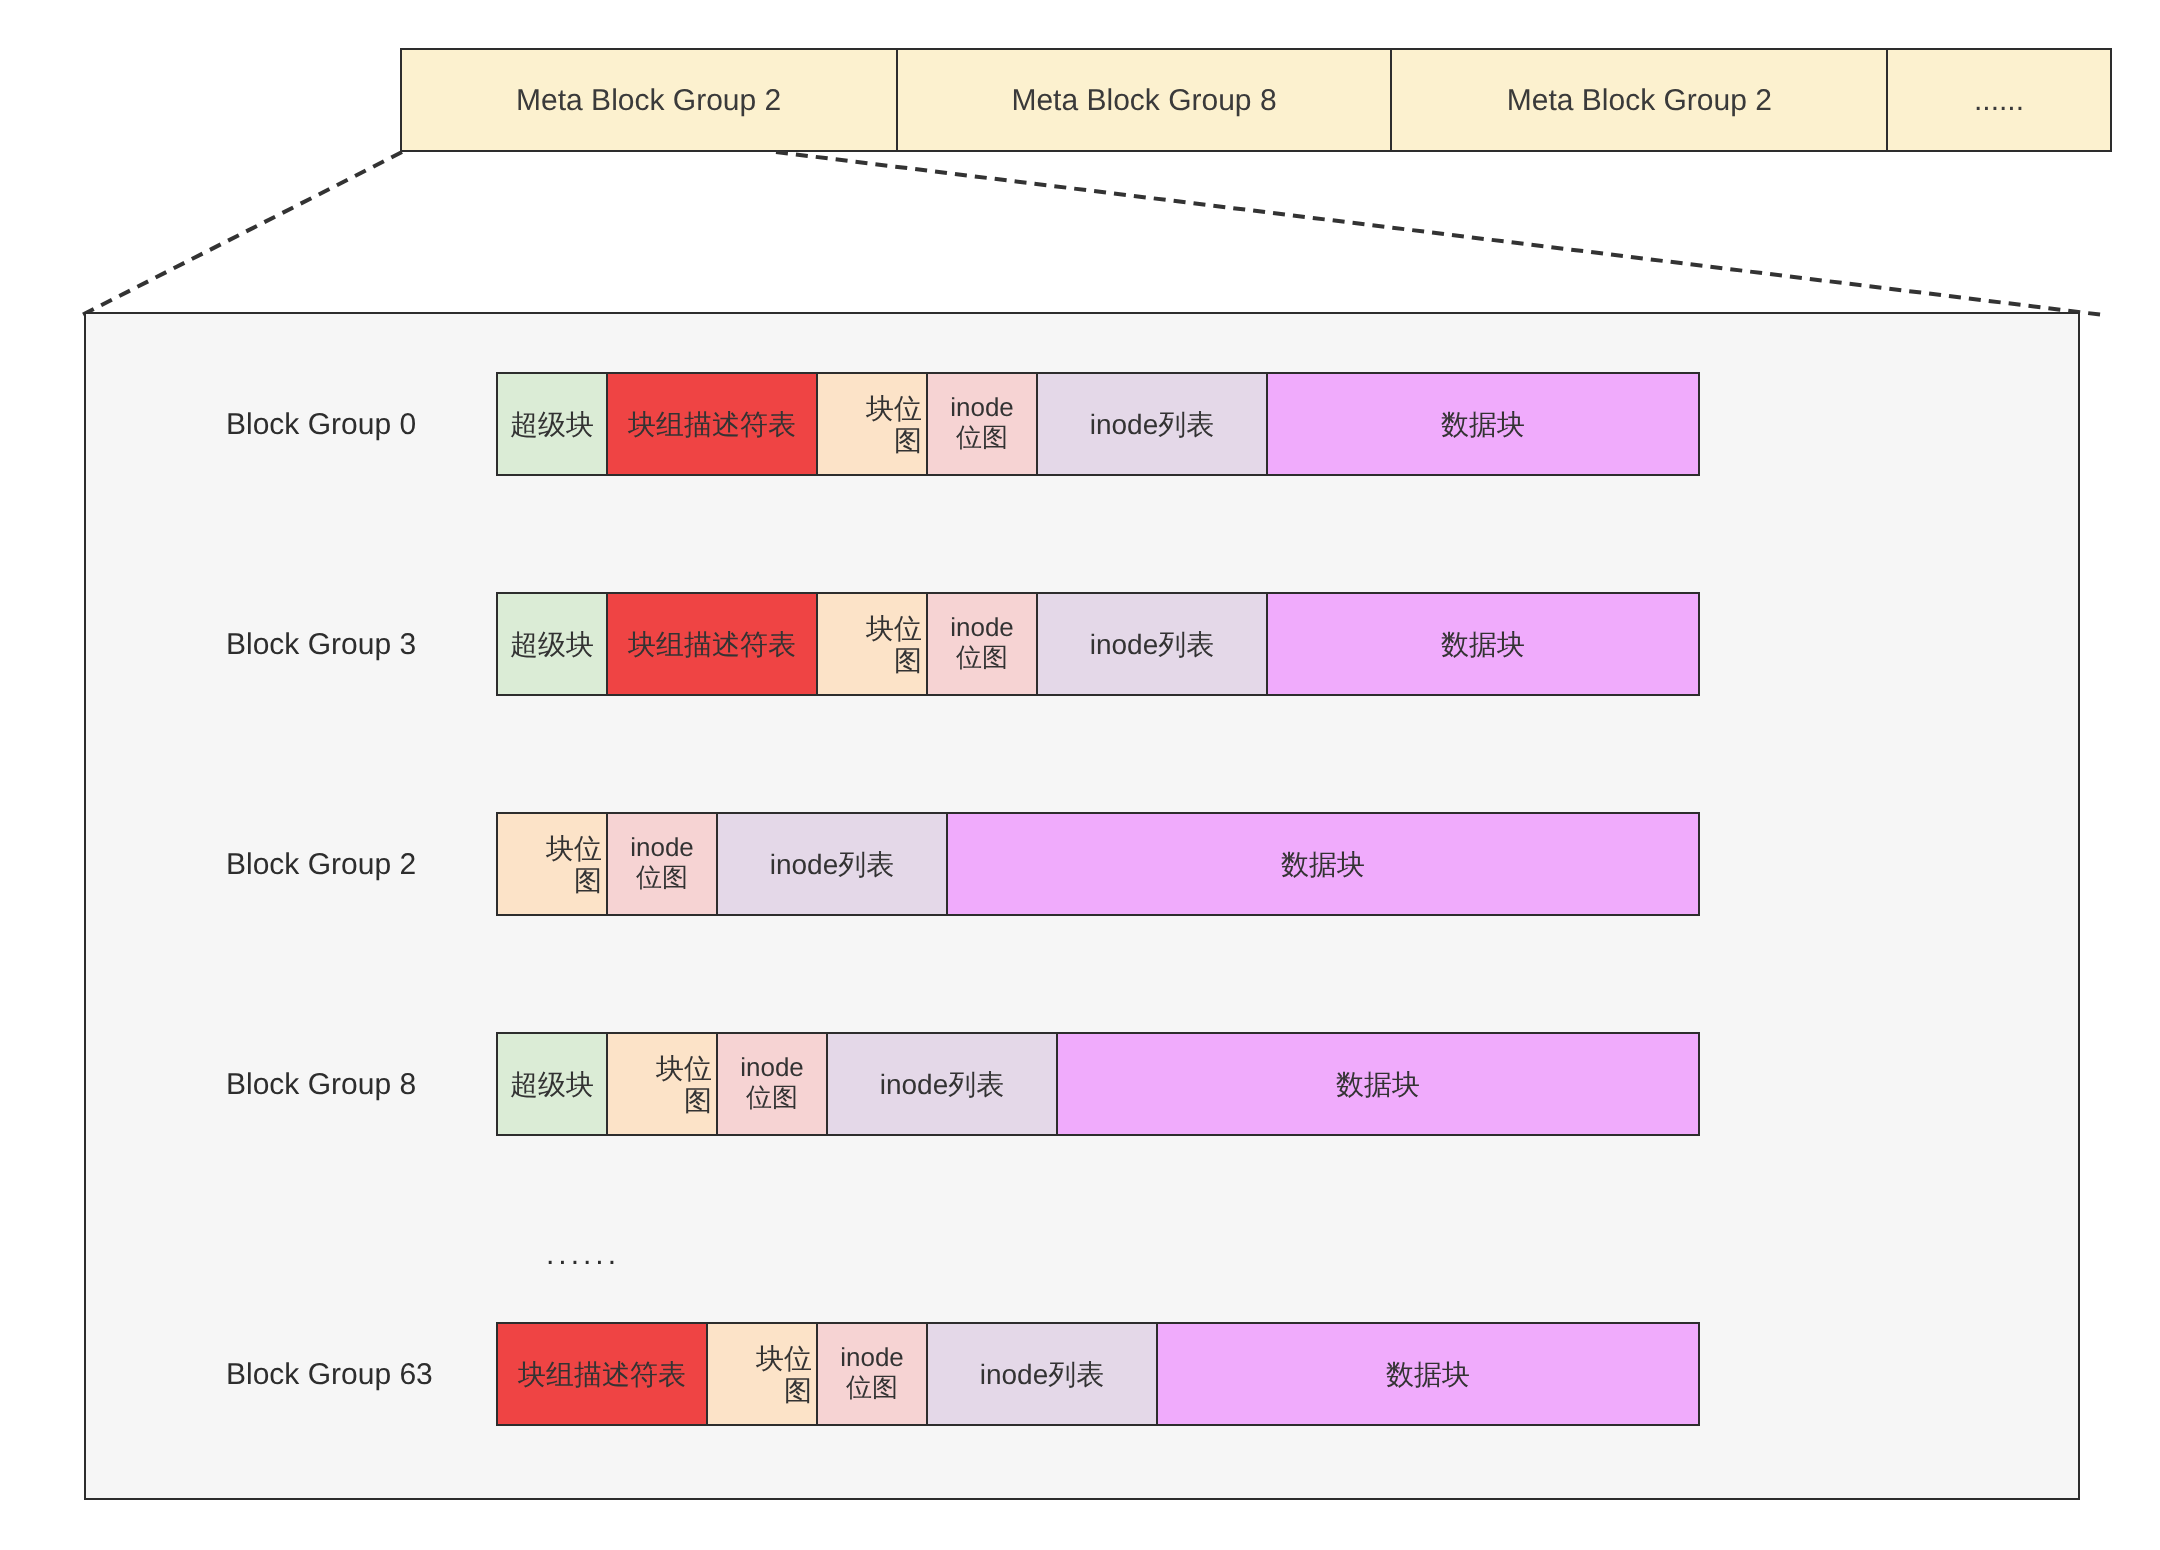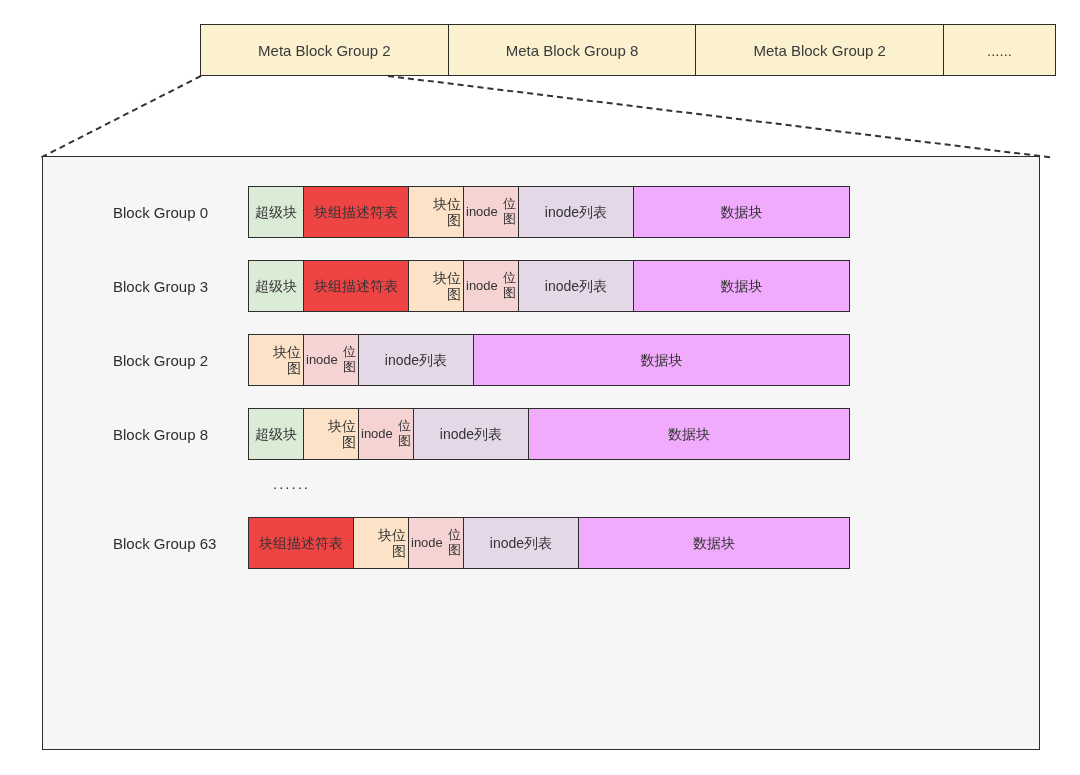--- a/index.html
+++ b/index.html
@@ -59,21 +59,21 @@
 
   .rows {
     position: absolute;
     top: 30px;
     left: 70px;
     right: 40px;
   }
   .row {
     display: flex;
     align-items: center;
-    margin-bottom: 24px;
+    margin-bottom: 60px;
     height: 50px;
   }
   .row .label {
     width: 135px;
     flex: none;
     font-size: 15px;
     color: #2d2d2d;
   }
   .ellipsis-row {
     margin: -8px 0 26px 160px;
@@ -102,21 +102,21 @@
   .seg:last-child { border-right: none; }
 
   
   .c-green  { background: #dbecd6; }
   .c-white  { background: #ef4444; }
   .c-orange { background: #fce3c8; padding-left: 12px; }
   .c-red    { background: #f6d3d3; }
   .c-purple { background: #e4d8e8; }
   .c-blue   { background: #f0abfc; }
 
-  .seg.two-line { font-size: 13px; }
+  .seg.two-line { font-size: 13px; flex-direction: column; }
 </style>
 </head>
 <body>
 
 <div class="canvas">
 
   <div class="meta-strip">
     <div class="meta-cell">Meta Block Group 2</div>
     <div class="meta-cell">Meta Block Group 8</div>
     <div class="meta-cell">Meta Block Group 2</div>

